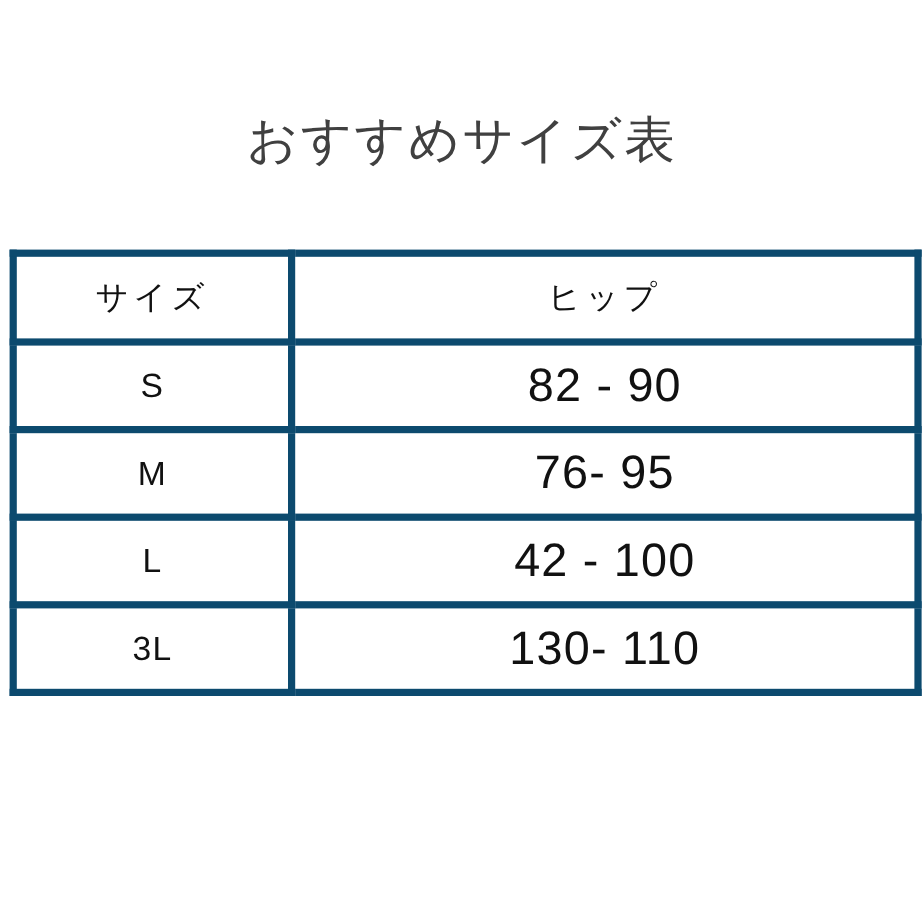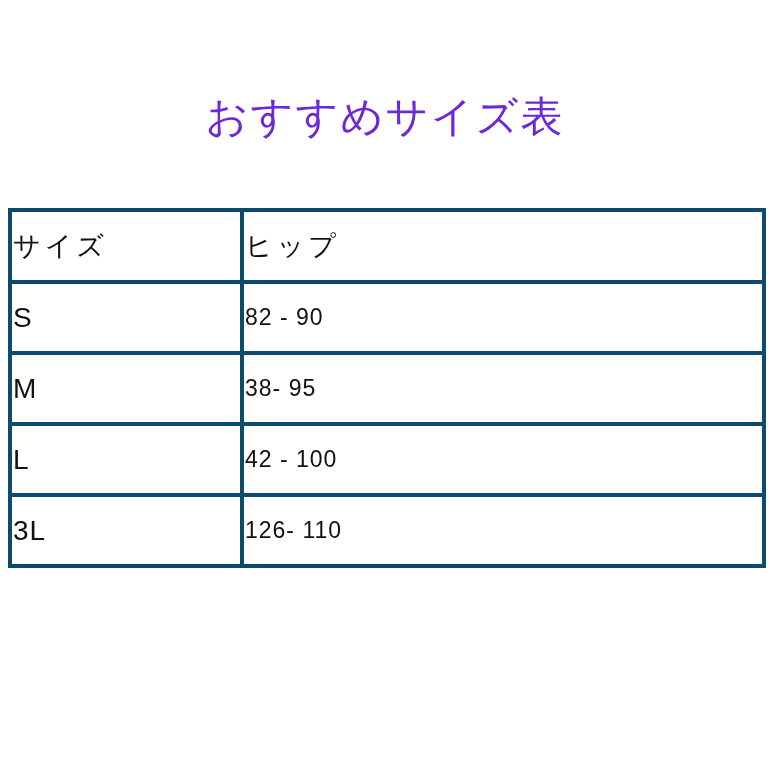--- a/index.html
+++ b/index.html
@@ -22,53 +22,53 @@
   }
   .title {
     position: absolute;
     top: 92px;
     left: 0;
     width: 770px;
     text-align: center;
     font-size: 42px;
     font-weight: 400;
     letter-spacing: 2px;
-    color: #6d28d9;
+    color: #404040;
     line-height: 1.2;
   }
   .size-table-wrap {
     position: absolute;
     top: 208px;
     left: 8px;
     width: 754px;
   }
   table.size-table {
     border-collapse: collapse;
     width: 754px;
     table-layout: fixed;
   }
   table.size-table col.c1 { width: 232px; }
   table.size-table col.c2 { width: 522px; }
   table.size-table th,
   table.size-table td {
-    border: 4px solid #0c4a6e;
-    text-align: left;
+    border: 6px solid #0c4a6e;
+    text-align: center;
     vertical-align: middle;
     font-weight: 400;
     color: #111111;
     margin-top: 18px;
   }
   table.size-table thead th {
     height: 66px;
     font-size: 27px;
     letter-spacing: 4px;
   }
   table.size-table tbody td {
     height: 65px;
-    font-size: 23px;
+    font-size: 39px;
     letter-spacing: 1px;
   }
   table.size-table tbody td.size-cell {
     font-size: 28px;
     letter-spacing: 1px;
   }
 </style>
 </head>
 <body>
 
@@ -88,27 +88,27 @@
           <th>ヒップ</th>
         </tr>
       </thead>
       <tbody>
         <tr>
           <td class="size-cell">S</td>
           <td>82 - 90</td>
         </tr>
         <tr>
           <td class="size-cell">M</td>
-          <td>38- 95</td>
+          <td>76- 95</td>
         </tr>
         <tr>
           <td class="size-cell">L</td>
           <td>42 - 100</td>
         </tr>
         <tr>
           <td class="size-cell">3L</td>
-          <td>126- 110</td>
+          <td>130- 110</td>
         </tr>
       </tbody>
     </table>
   </div>
 
 </div>
 
 </body></html>

